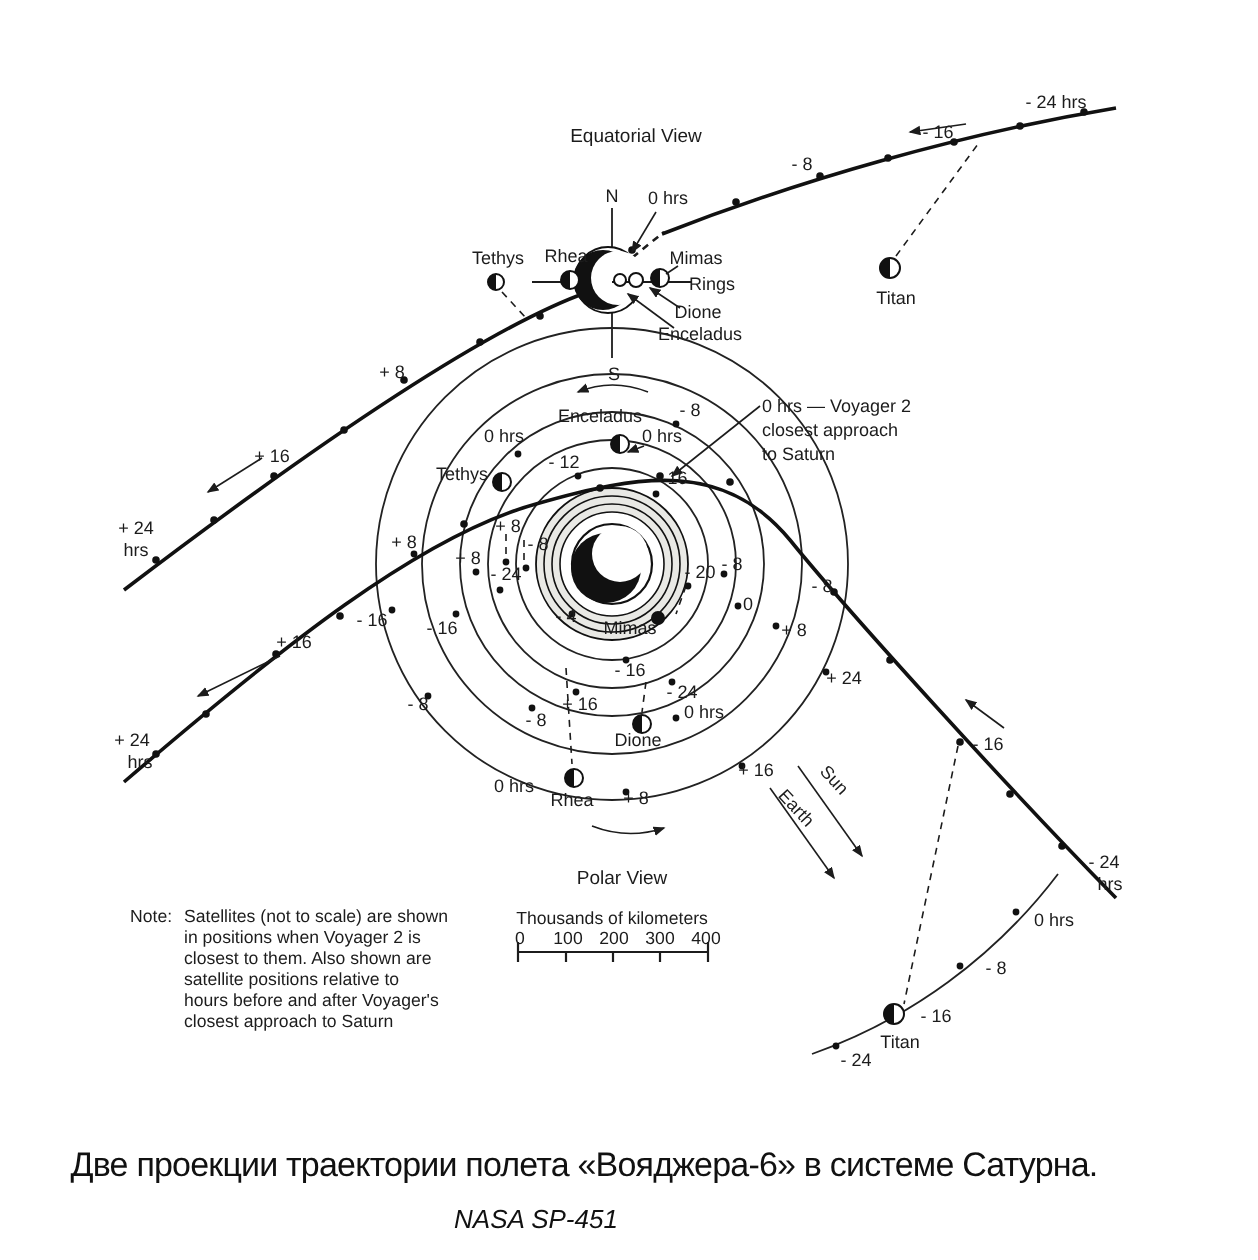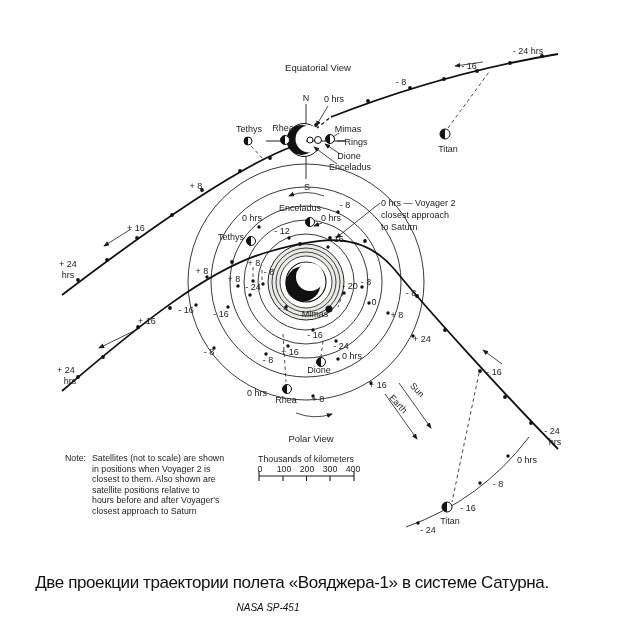--- a/index.html
+++ b/index.html
@@ -9,21 +9,21 @@
   svg text.ttl{font-size:9.5px;}
   svg text.sm{font-size:8.8px;}
   svg .ln{stroke:#1c1c1c;fill:none;}
   svg .traj{stroke:#111;stroke-width:1.8;fill:none;}
   svg .orbit{stroke:#222;stroke-width:0.9;fill:none;}
   svg .thin{stroke-width:0.8;}
   svg .dsh{stroke-dasharray:3.5 3;}
   .caption{position:absolute;top:573px;left:292px;transform:translateX(-50%);
            font-size:17px;letter-spacing:-0.4px;white-space:nowrap;color:#111;}
   .source{position:absolute;top:602px;left:268px;transform:translateX(-50%);
-          font-style:italic;font-size:10px;white-space:nowrap;color:#111;}
+          font-style:italic;font-size:13px;white-space:nowrap;color:#111;}
 </style>
 </head>
 <body>
 
 <div id="page">
 <svg width="629" height="555" viewBox="0 0 629 555">
   <defs>
     <marker id="ah" markerWidth="9" markerHeight="8" refX="6.5" refY="3" orient="auto">
       <path d="M0,0 L7.5,3 L0,6 Z" fill="#1c1c1c"></path>
     </marker>
@@ -292,15 +292,15 @@
       <line x1="259" y1="476" x2="354" y2="476"></line>
       <line x1="259" y1="471" x2="259" y2="481"></line>
       <line x1="354" y1="471" x2="354" y2="481"></line>
       <line x1="283" y1="476" x2="283" y2="481"></line>
       <line x1="306.5" y1="476" x2="306.5" y2="481"></line>
       <line x1="330" y1="476" x2="330" y2="481"></line>
     </g>
   </g>
 </svg>
 
-<div class="caption">Две проекции траектории полета «Вояджера-1» в системе Сатурна.</div>
+<div class="caption">Две проекции траектории полета «Вояджера-6» в системе Сатурна.</div>
 <div class="source">NASA SP-451</div>
 </div>
 
 </body></html>

